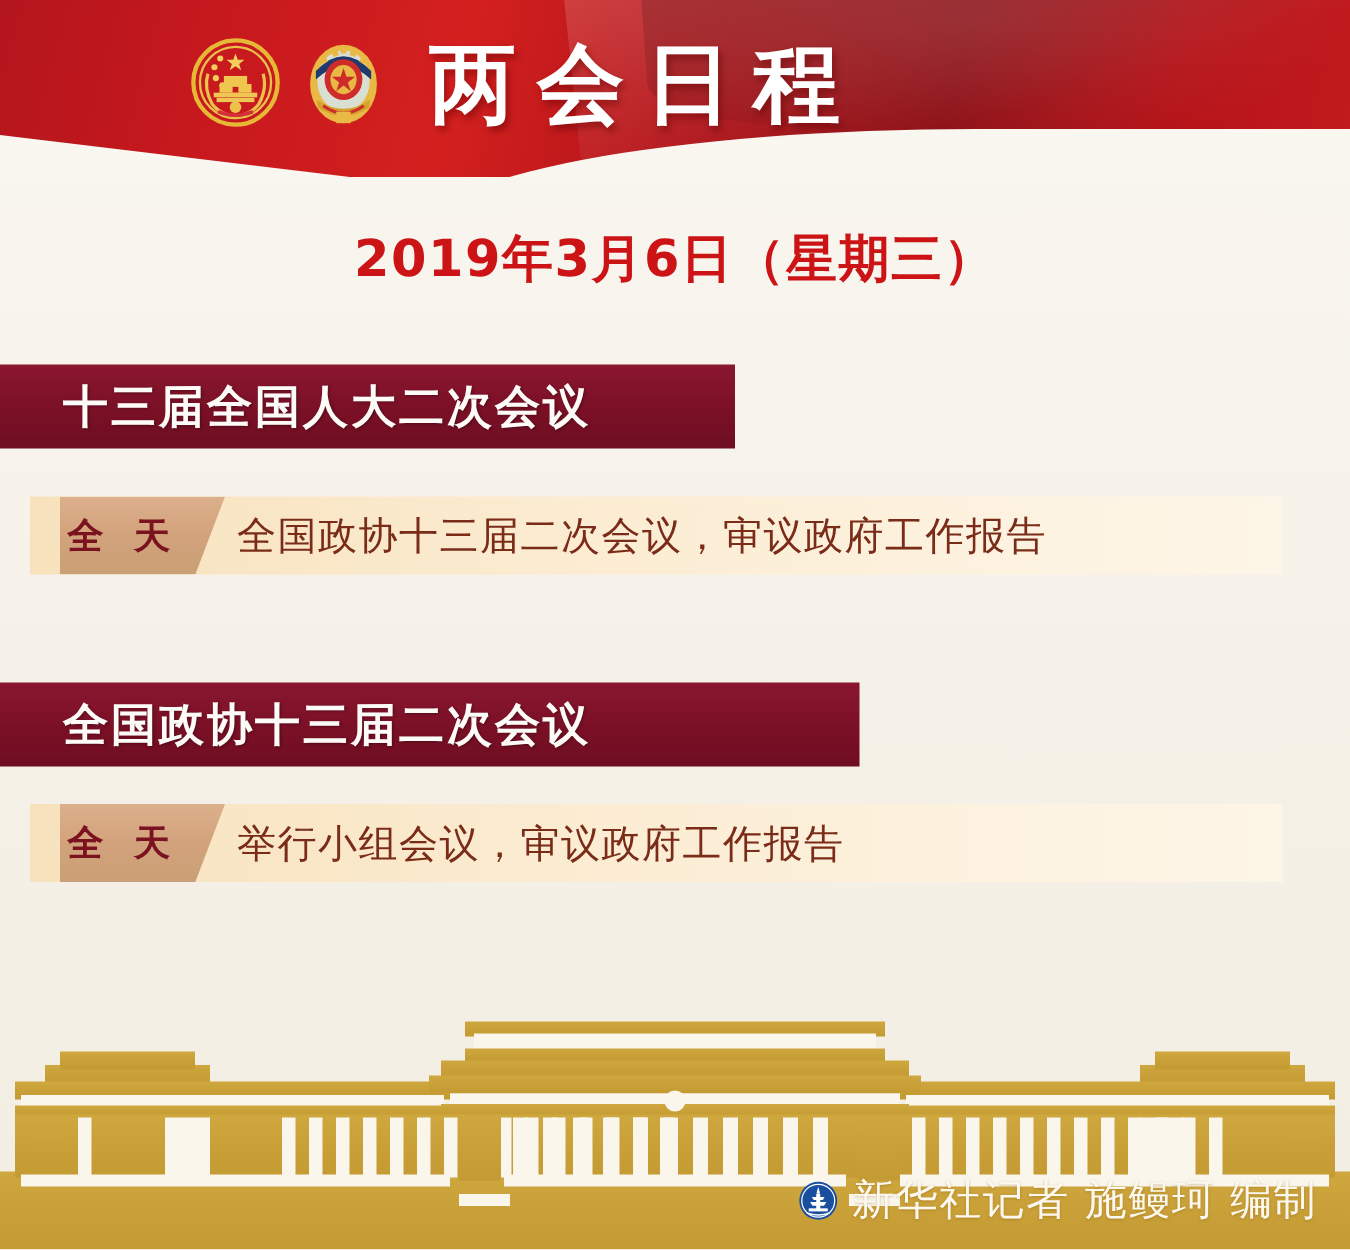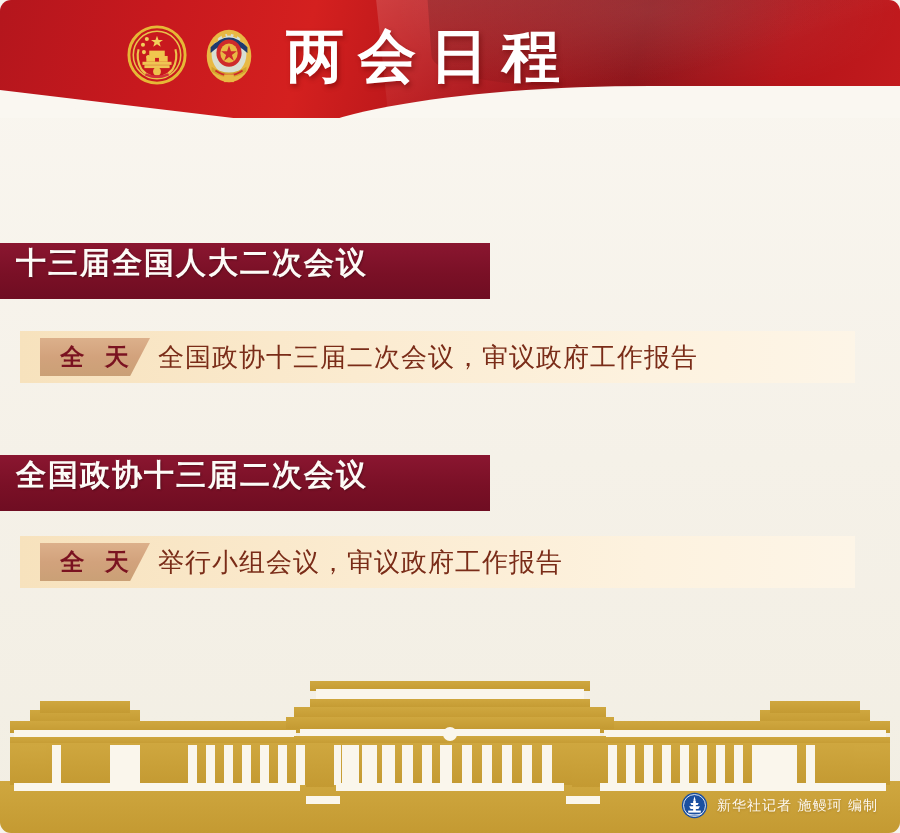--- a/index.html
+++ b/index.html
@@ -7,21 +7,20 @@
     width:900px;height:833px;
     font-family:"Liberation Sans","DejaVu Sans",sans-serif;
     background:#f7f4ee;
     overflow:hidden;
   }
   .poster{
     position:relative;
     width:900px;height:833px;
     background:linear-gradient(180deg,#faf7f1 0%,#f5f1e8 55%,#f2eee3 100%);
     overflow:hidden;
-    border-radius:11px;
   }
 
   
   .header{
     position:absolute;left:0;top:0;width:900px;height:118px;
     overflow:hidden;
   }
   .header-bg{
     position:absolute;left:0;top:0;width:900px;height:118px;
     background:
@@ -75,47 +74,47 @@
     text-align:center;
     font-size:34px;font-weight:bold;color:#cc1417;
     letter-spacing:1px;
     font-family:"DejaVu Sans","Liberation Sans",sans-serif;
   }
 
   
   .section-bar{
     position:absolute;left:0;height:56px;
     background:linear-gradient(180deg,#8a1630 0%,#7a1026 55%,#6f0d22 100%);
-    display:flex;
-    padding-left:16px;
+    display:flex;align-items:center;
+    padding-left:42px;
     box-sizing:border-box;
   }
   .section-bar span{
     color:#fdfbf7;font-size:30px;font-weight:bold;letter-spacing:2px;
     font-family:"DejaVu Sans","Liberation Sans",sans-serif;
     text-shadow:1px 1px 2px rgba(0,0,0,.3);
   }
   #sec1-bar{top:243px;width:490px;}
-  #sec2-bar{top:455px;width:490px;}
+  #sec2-bar{top:455px;width:573px;}
 
   .event-row{
     position:absolute;left:20px;height:52px;width:835px;
     background:linear-gradient(90deg,#f7e2bd 0%,#fbebd0 40%,#fdf2df 75%,#fdf5e7 100%);
     display:flex;align-items:center;
   }
   #sec1-row{top:331px;}
   #sec2-row{top:536px;}
 
   .time-badge{
     position:relative;
     margin-left:20px;
-    height:38px;width:110px;
+    height:52px;width:110px;
     background:linear-gradient(180deg,#dcb08b 0%,#d2a27c 50%,#caa076 100%);
     clip-path:polygon(0 0, 100% 0, 82% 100%, 0 100%);
-    display:flex;align-items:center;justify-content:center;
+    display:flex;align-items:center;justify-content:flex-start;
     flex:0 0 auto;
   }
   .time-badge span{
     font-size:24px;font-weight:bold;color:#7a1220;letter-spacing:6px;
     padding-left:5px;
     font-family:"DejaVu Sans","Liberation Sans",sans-serif;
   }
   .event-text{
     margin-left:8px;
     font-size:26px;color:#7a2c18;letter-spacing:1px;
@@ -127,21 +126,21 @@
   .footer{
     position:absolute;left:0;bottom:0;width:900px;height:200px;
   }
   .footer svg{display:block;width:900px;height:200px;}
 
   .credit{
     position:absolute;right:22px;bottom:14px;
     display:flex;align-items:center;gap:9px;z-index:10;
   }
   .credit-text{
-    font-size:14px;color:#fdf8ef;letter-spacing:1px;
+    font-size:28px;color:#fdf8ef;letter-spacing:1px;
     font-family:"DejaVu Sans","Liberation Sans",sans-serif;
     text-shadow:0 1px 2px rgba(120,80,0,.35);
   }
   .xinhua-logo{width:27px;height:27px;flex:0 0 auto;}
 </style>
 </head>
 <body>
 
 <div class="poster">
 
@@ -201,20 +200,21 @@
           <path d="M14 44 Q32 56 50 44 L50 49 Q32 61 14 49 Z" fill="#d4a32c"></path>
           <path d="M18 48 Q32 58 46 48" fill="none" stroke="#cf2b2b" stroke-width="2"></path>
           <rect x="27" y="52" width="10" height="8" fill="#e8b944"></rect>
         </svg>
       </span>
     </div>
 
     <div class="title">两会日程</div>
   </div>
 
+  <div class="date-line">2019年3月6日（星期三）</div>
 
   <div class="section-bar" id="sec1-bar">
     <span>十三届全国人大二次会议</span>
   </div>
   <div class="event-row" id="sec1-row">
     <div class="time-badge">
       <span>全 天</span>
     </div>
     <div class="event-text">全国政协十三届二次会议，审议政府工作报告</div>
   </div>

